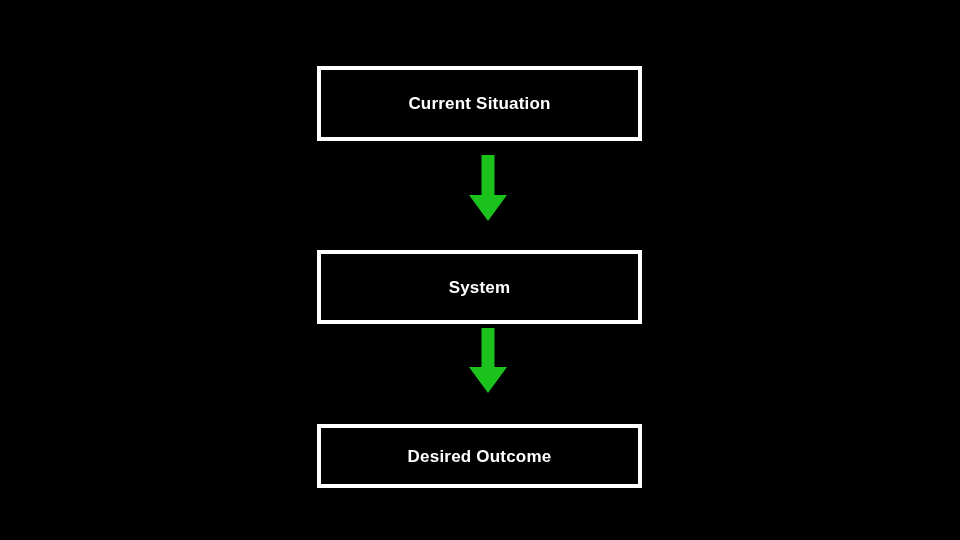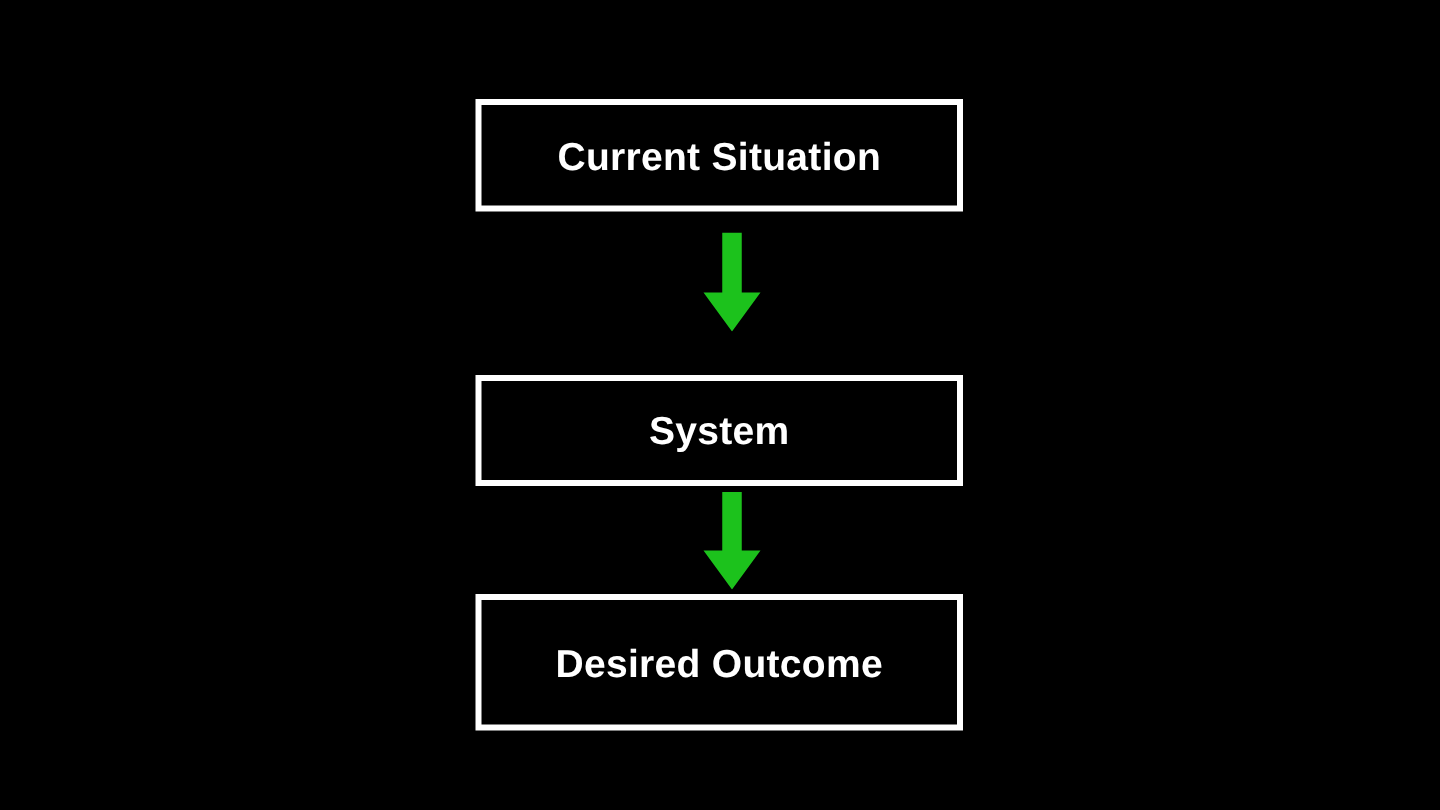--- a/index.html
+++ b/index.html
@@ -30,30 +30,30 @@
     border: 4px solid #ffffff;
     background: #000000;
     display: flex;
     align-items: center;
     justify-content: center;
   }
   .node-label {
     color: #ffffff;
     font-family: "Liberation Sans", sans-serif;
     font-weight: bold;
-    font-size: 26px;
+    font-size: 17px;
     letter-spacing: 0.2px;
     line-height: 1;
     white-space: nowrap;
     text-align: center;
   }
 
   #node-0 { top: 66px;  height: 75px; }
   #node-1 { top: 250px; height: 74px; }
-  #node-2 { top: 396px; height: 91px; }
+  #node-2 { top: 424px; height: 64px; }
 
   
   .arrow {
     position: absolute;
     left: 466px;
     width: 44px;
   }
   #arrow-0 { top: 155px; height: 66px; }
   #arrow-1 { top: 328px; height: 65px; }
 

